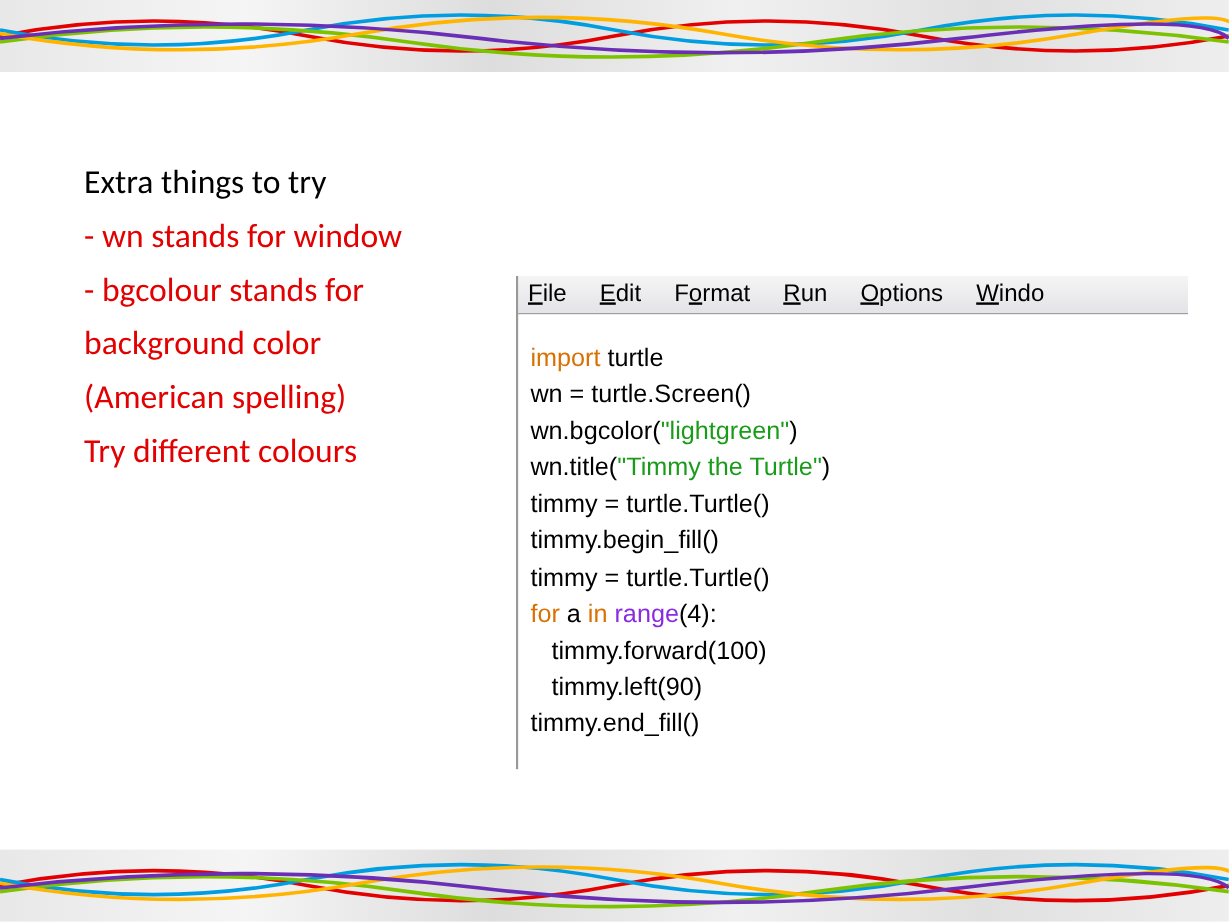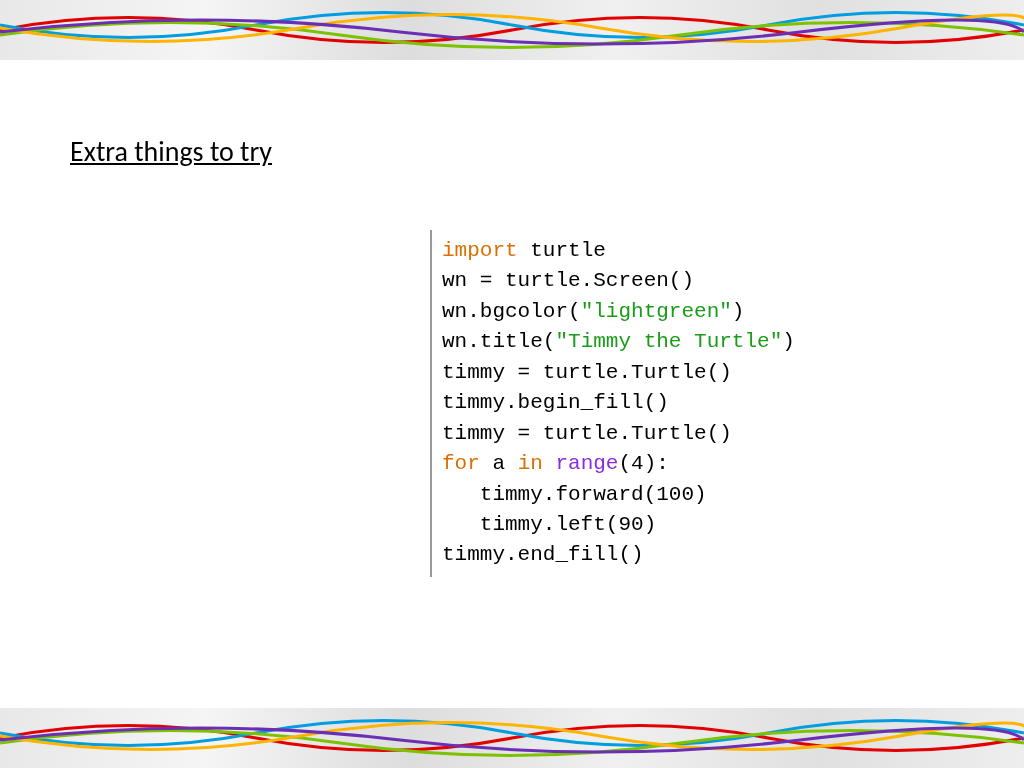--- a/index.html
+++ b/index.html
@@ -26,21 +26,20 @@
     top: 80px;
     left: 0;
     right: 0;
     bottom: 80px;
     padding: 50px 70px;
   }
   .heading {
     font-size: 28px;
     color: #000;
     line-height: 1.6;
-    text-decoration: underline;
   }
   .red-text {
     font-size: 28px;
     color: #e30000;
     line-height: 1.6;
   }
   .left-col {
     width: 350px;
     float: left;
   }
@@ -57,24 +56,24 @@
     padding: 4px 8px;
     font-family: "Segoe UI", Tahoma, sans-serif;
     font-size: 20px;
     color: #000;
     white-space: nowrap;
     overflow: hidden;
   }
   .menubar span { margin-right: 22px; }
   .menubar u { text-decoration: underline; }
   .code {
-    font-family: Liberation Mono, monospace;
+    font-family: Liberation Sans, sans-serif;
     font-size: 21px;
     line-height: 1.45;
-    padding: 6px 10px;
+    padding: 22px 10px;
     background: #fff;
     white-space: pre;
     color: #000;
   }
   .kw-orange { color: #d97000; }
   .kw-green  { color: #1a9c1a; }
   .kw-purple { color: #8a2be2; }
 </style>
 </head>
 <body>
@@ -95,22 +94,37 @@
     <path d="M0,25 Q128,50 256,25 T512,25 T768,25 T1024,25" stroke="#009de0" stroke-width="3" fill="none"></path>
     <path d="M0,35 Q170,10 340,35 T680,35 T1024,35" stroke="#7cc200" stroke-width="3" fill="none"></path>
     <path d="M0,28 Q150,55 300,28 T600,28 T900,28 T1024,30" stroke="#ffb400" stroke-width="3" fill="none"></path>
     <path d="M0,32 Q200,8 400,32 T800,32 T1024,32" stroke="#6a2fb5" stroke-width="3" fill="none"></path>
   </svg>
 </div>
 
 <div class="content">
   <div class="heading">Extra things to try</div>
 
+  <div class="left-col">
+    <div class="red-text">- wn stands for window</div>
+    <div class="red-text">- bgcolour stands for</div>
+    <div class="red-text">background color</div>
+    <div class="red-text">(American spelling)</div>
+    <div class="red-text">Try different colours</div>
+  </div>
 
   <div class="editor">
+    <div class="menubar">
+      <span><u>F</u>ile</span>
+      <span><u>E</u>dit</span>
+      <span>F<u>o</u>rmat</span>
+      <span><u>R</u>un</span>
+      <span><u>O</u>ptions</span>
+      <span><u>W</u>indo</span>
+    </div>
     <div class="code"><span class="kw-orange">import</span><span> turtle</span>
 <span>wn = turtle.Screen()</span>
 <span>wn.bgcolor(</span><span class="kw-green">"lightgreen"</span><span>)</span>
 <span>wn.title(</span><span class="kw-green">"Timmy the Turtle"</span><span>)</span>
 <span>timmy = turtle.Turtle()</span>
 <span>timmy.begin_fill()</span>
 <span>timmy = turtle.Turtle()</span>
 <span class="kw-orange">for</span><span> a </span><span class="kw-orange">in</span><span class="kw-purple"> range</span><span>(4):</span>
 <span>   timmy.forward(100)</span>
 <span>   timmy.left(90)</span>

